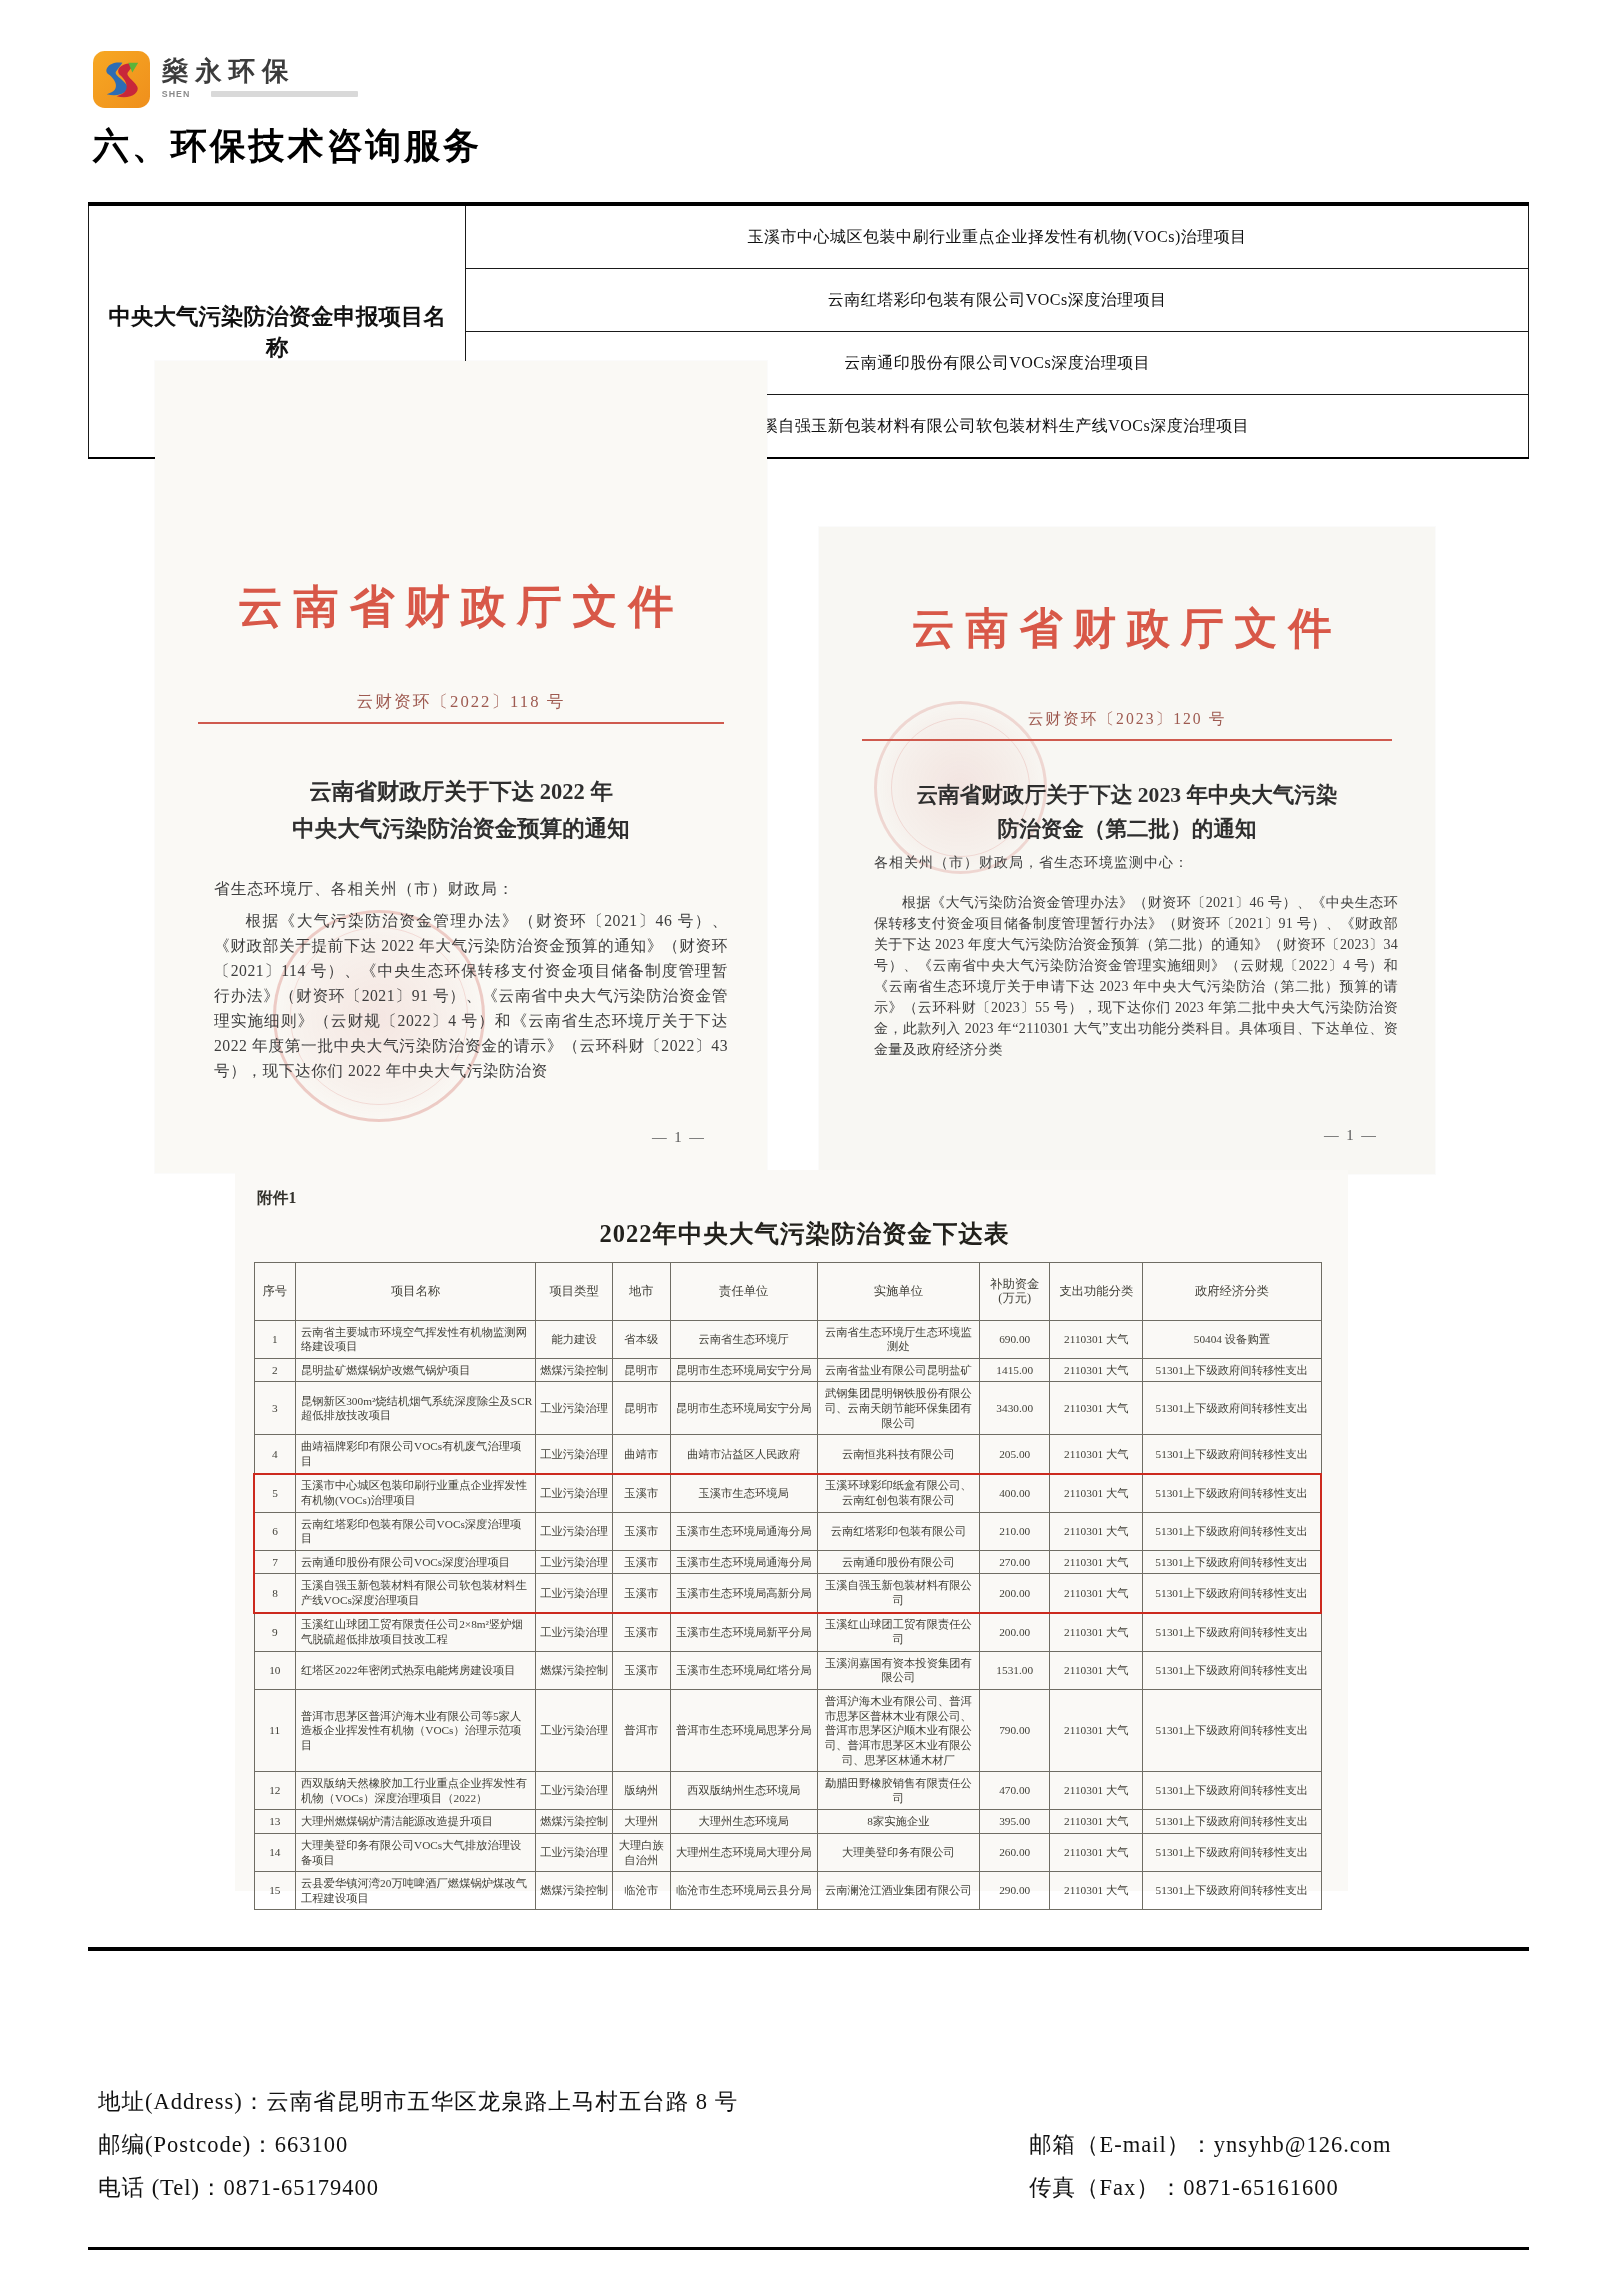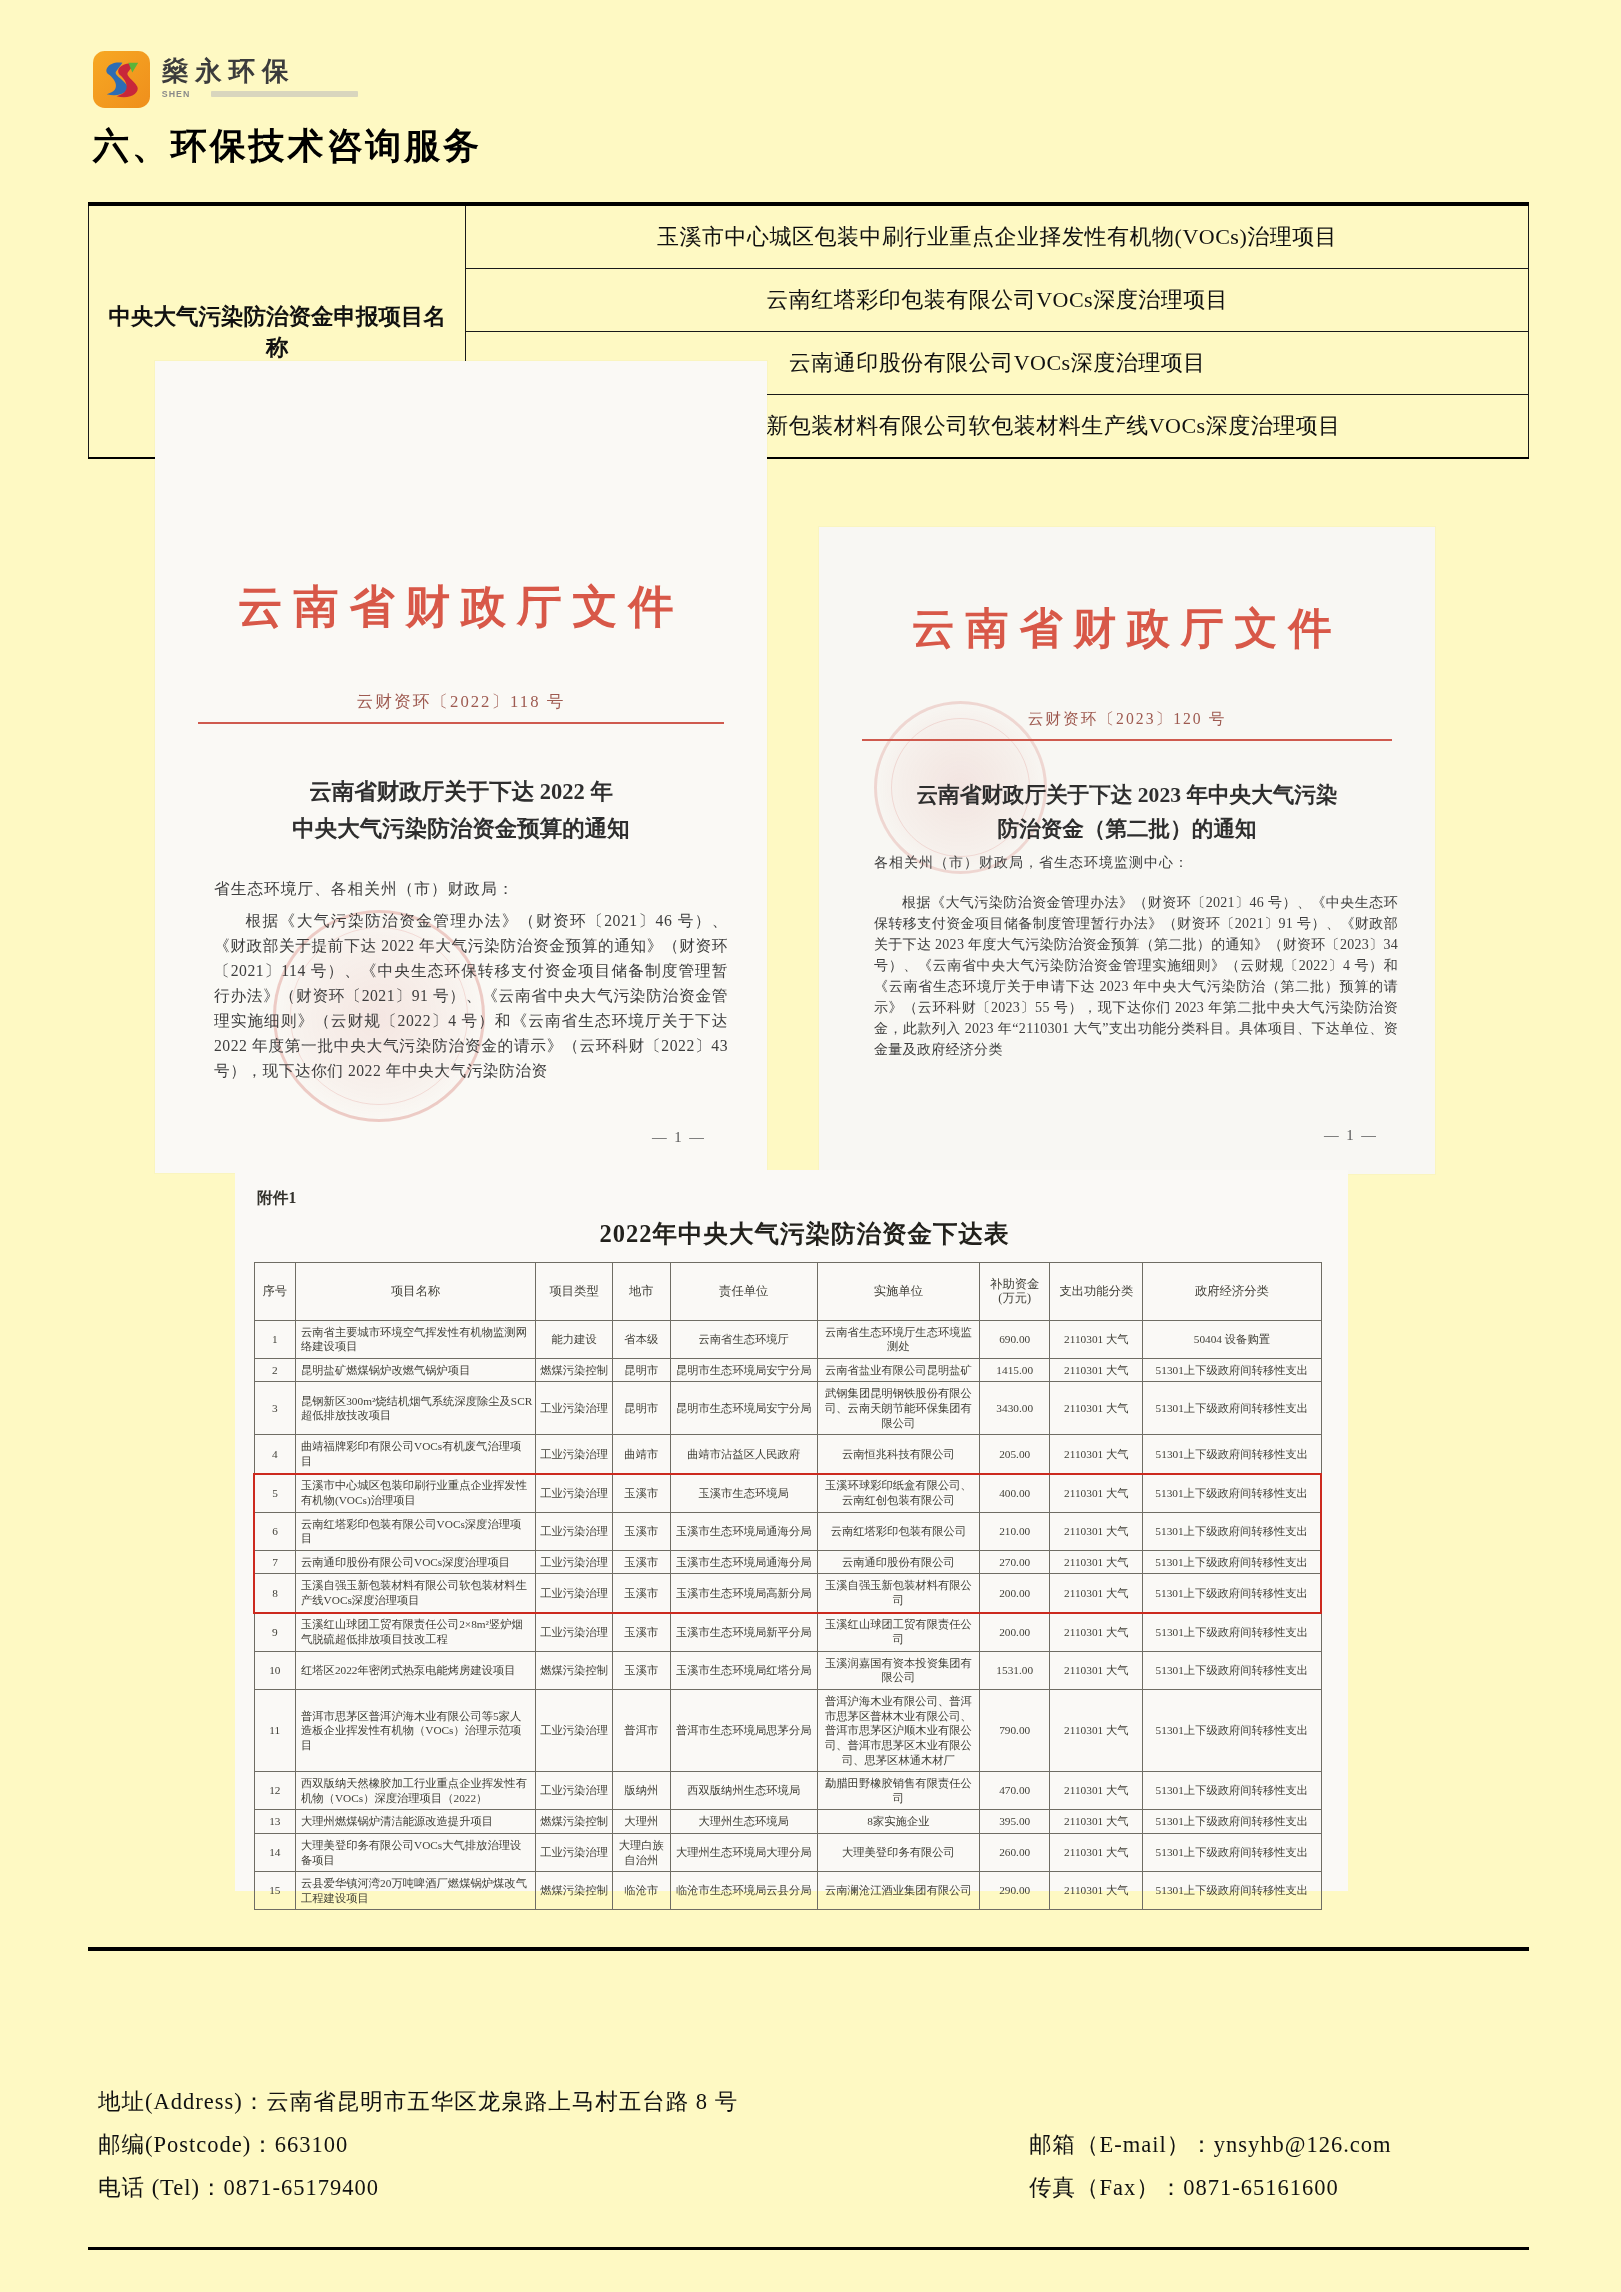--- a/index.html
+++ b/index.html
@@ -1,16 +1,16 @@
 <!DOCTYPE html>
 <html><head>
 <meta charset="utf-8">
 <style>
   html,body{margin:0;padding:0;background:#e8e8e8;}
-  .page{position:relative;width:1621px;height:2293px;background:#fef9c3;margin:0 auto;
+  .page{position:relative;width:1621px;height:2293px;background:#ffffff;margin:0 auto;
         font-family:"Liberation Serif","DejaVu Serif",serif;color:#222;overflow:hidden;}
 
   
   .logo{position:absolute;left:93px;top:51px;display:flex;align-items:flex-start;gap:11.8px;}
   .logo-badge{width:57px;height:57px;border-radius:11.8px;background:linear-gradient(135deg,#f7a823,#ef8f1c);
               position:relative;overflow:hidden;flex:0 0 auto;}
   .logo-badge svg{position:absolute;left:0;top:0;}
   .logo-textcol{display:flex;flex-direction:column;margin-top:5.9px;}
   .logo-name{font-family:"Liberation Sans","DejaVu Sans",sans-serif;font-weight:bold;font-size:26.5px;
              letter-spacing:6.9px;color:#3c3c3c;line-height:29px;}
@@ -21,21 +21,21 @@
   
   .section-title{position:absolute;left:93px;top:122px;font-family:"Liberation Sans","DejaVu Sans",sans-serif;
                  font-weight:bold;font-size:36px;letter-spacing:2.9px;color:#000;}
 
   
   .apply-table{position:absolute;left:88px;top:202px;width:1441px;border-collapse:collapse;table-layout:fixed;}
   .apply-table th,.apply-table td{border:1.6px solid #1a1a1a;height:58px;padding:2px 13.7px;}
   .apply-table{border-top:4.9px solid #000;border-bottom:2.9px solid #000;}
   .apply-table th{width:349px;font-family:"Liberation Sans",sans-serif;font-weight:bold;font-size:22.5px;
                   color:#111;text-align:center;line-height:31px;}
-  .apply-table td{font-size:22px;color:#101010;text-align:center;letter-spacing:0.5px;}
+  .apply-table td{font-size:16px;color:#101010;text-align:center;letter-spacing:0.5px;}
 
   
   .scan{position:absolute;background:#faf9f5;box-shadow:0 0 0 1px rgba(0,0,0,0.015);}
   .scan-left{left:155px;top:361px;width:612px;height:812px;}
   .scan-right{left:819px;top:527px;width:616px;height:647px;background:#f8f7f3;}
   .masthead{position:absolute;left:0;right:0;text-align:center;font-weight:bold;font-size:45px;
             letter-spacing:10.8px;color:#d85848;white-space:nowrap;}
   .docno{position:absolute;left:0;right:0;text-align:center;font-size:16.7px;color:#9e5a50;letter-spacing:2px;}
   .redline{position:absolute;left:43px;right:43px;height:2px;background:#cf5a4e;}
   .doc-title{position:absolute;left:0;right:0;text-align:center;font-weight:bold;color:#2e2e2e;}

